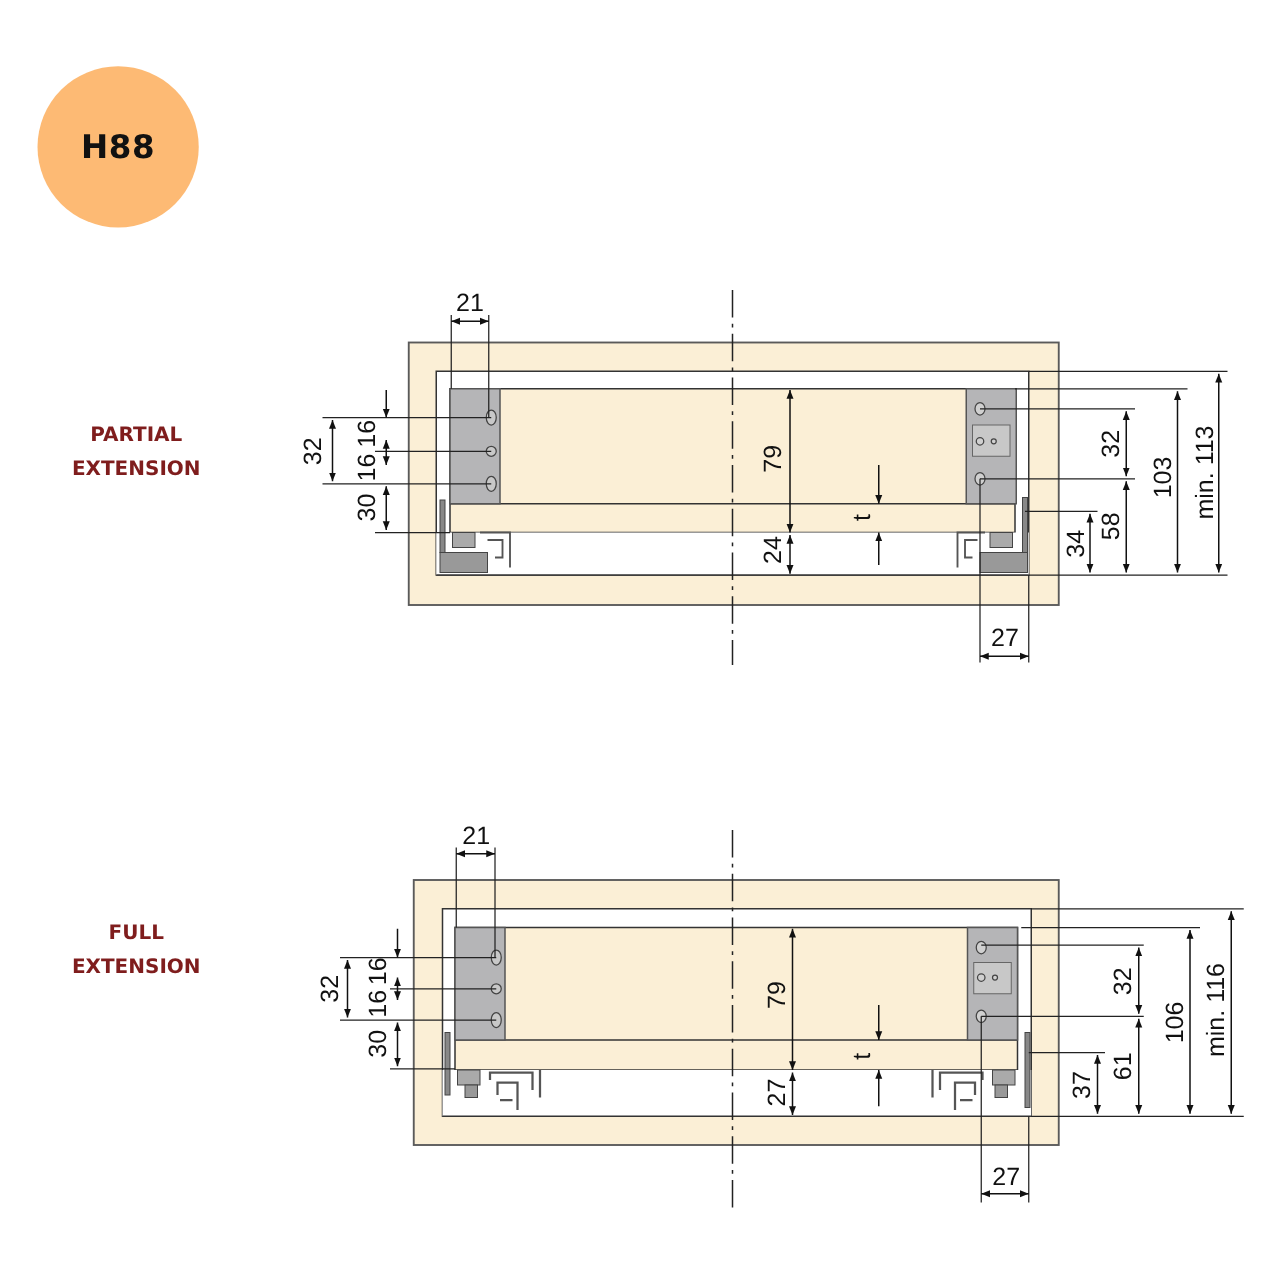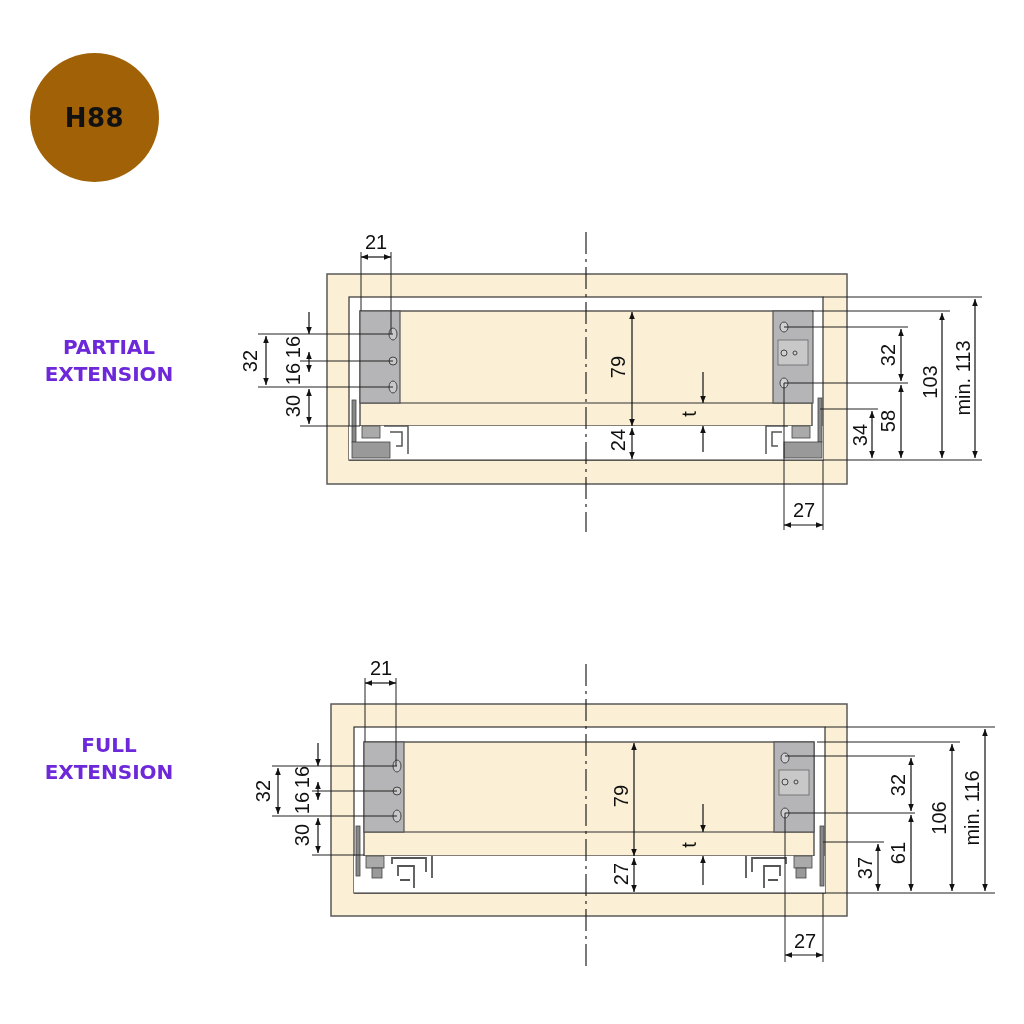--- a/index.html
+++ b/index.html
@@ -1,19 +1,19 @@
 <!DOCTYPE html>
 <html><head>
 <meta charset="utf-8">
 <style>
   html, body { margin:0; padding:0; background:#ffffff; }
   body { width:1024px; height:1024px; position:relative; overflow:hidden; font-family:"Liberation Sans", sans-serif; }
-  .badge { position:absolute; left:30px; top:53px; width:129px; height:129px; border-radius:50%; background:#a16207; display:flex; align-items:center; justify-content:center; }
+  .badge { position:absolute; left:30px; top:53px; width:129px; height:129px; border-radius:50%; background:#fdba74; display:flex; align-items:center; justify-content:center; }
   .badge span { font-family:"DejaVu Sans", sans-serif; font-weight:bold; font-size:26px; color:#111; letter-spacing:0.5px; }
-  .label { position:absolute; font-family:"DejaVu Sans", sans-serif; font-weight:bold; font-size:20px; color:#6d28d9; text-align:center; line-height:27px; width:190px; }
+  .label { position:absolute; font-family:"DejaVu Sans", sans-serif; font-weight:bold; font-size:16px; color:#7f1d1d; text-align:center; line-height:27px; width:190px; }
   .label div { display:block; }
   svg.drawing { position:absolute; left:0; top:0; }
   svg text { font-family:"Liberation Sans", sans-serif; font-size:20px; fill:#111; }
 </style>
 </head>
 <body>
 
 <div class="badge">
   <span>H88</span>
 </div>

